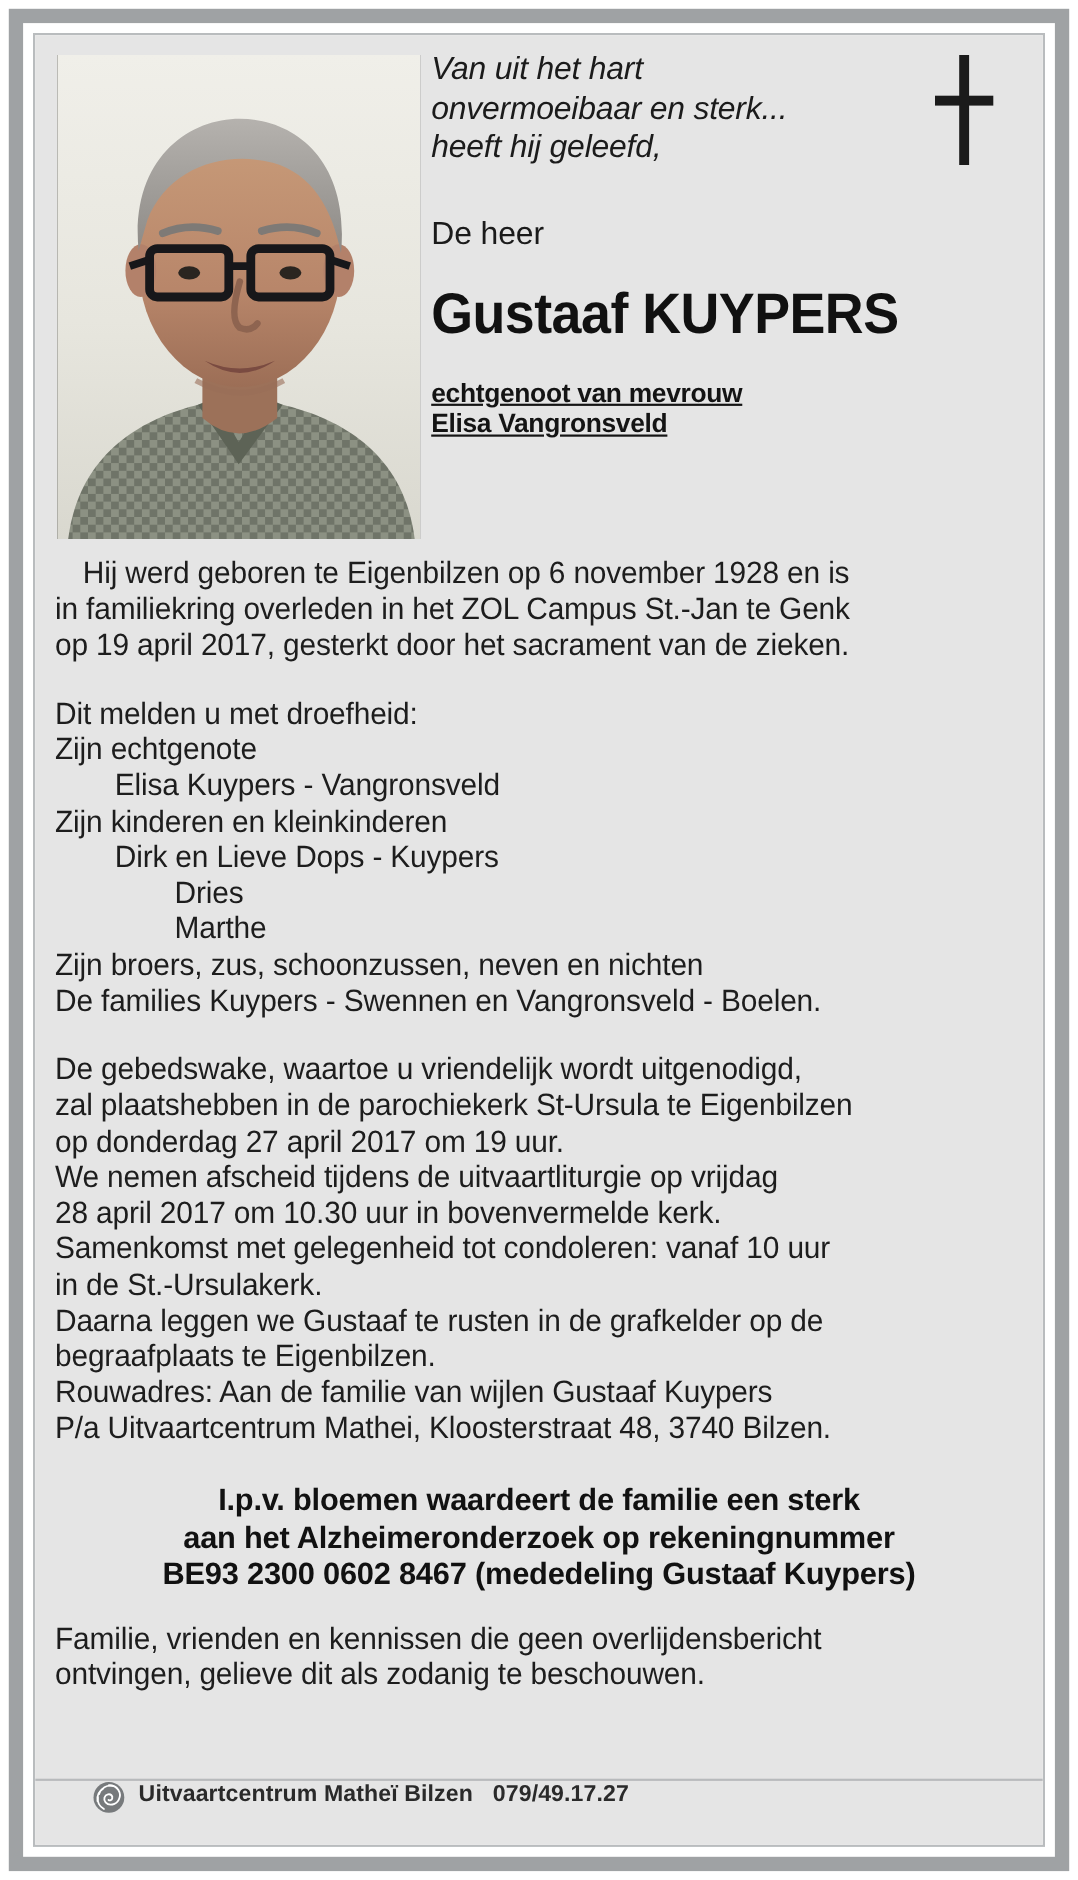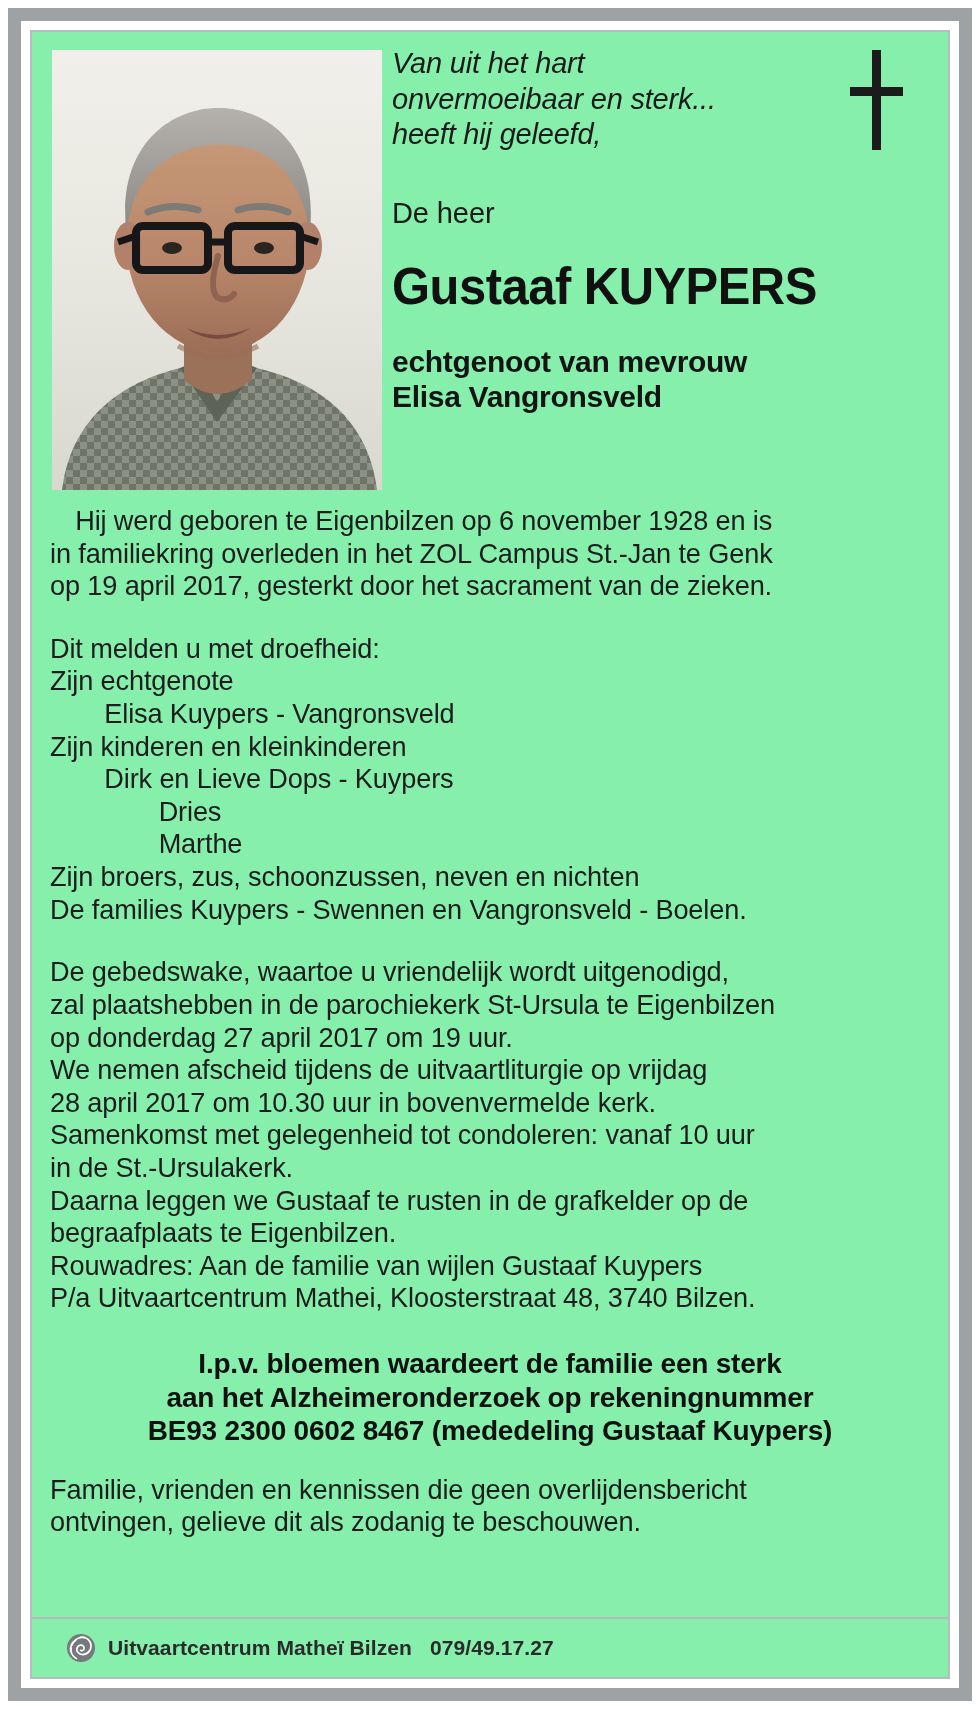--- a/index.html
+++ b/index.html
@@ -40,21 +40,21 @@
     box-sizing: border-box;
     border: 2px solid #b9bcbe;
     background: #ffffff;
   }
 
   .sheet {
     position: absolute;
     left: 32px; top: 32px;
     width: 916px;
     height: 1645px;
-    background: #86efac;
+    background: #e5e5e5;
     overflow: hidden;
   }
 
   
   .header {
     position: relative;
     height: 455px;
   }
 
   .portrait {
@@ -121,25 +121,26 @@
     font-weight: bold;
     color: #111111;
     letter-spacing: -0.5px;
     transform: scaleX(0.94);
     transform-origin: left center;
     white-space: nowrap;
   }
 
   .spouse {
     margin-top: 28px;
-    font-size: 30px;
+    font-size: 24px;
     font-weight: bold;
     line-height: 1.18;
     color: #141414;
     letter-spacing: -0.3px;
+    text-decoration: underline;
   }
   .spouse div { white-space: pre; }
 
   
   .body-text {
     position: relative;
     padding: 0 18px 0 18px;
     color: #1d1d1d;
   }
   .para {
@@ -175,22 +176,21 @@
 
   
   .footer {
     position: absolute;
     left: 0;
     bottom: 0;
     width: 916px;
     height: 60px;
     border-top: 2px solid #b8babc;
     display: flex;
-    align-items: center;
-    padding-left: 34px;
+    padding-left: 52px;
     box-sizing: border-box;
   }
   .footer-logo {
     width: 30px;
     height: 30px;
     margin-right: 12px;
     flex: 0 0 auto;
   }
   .footer-text {
     font-size: 21px;

